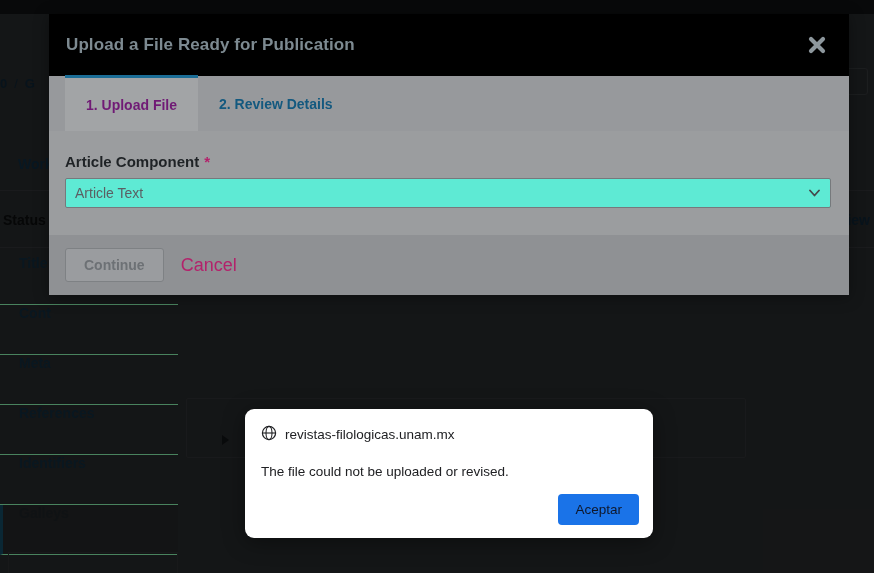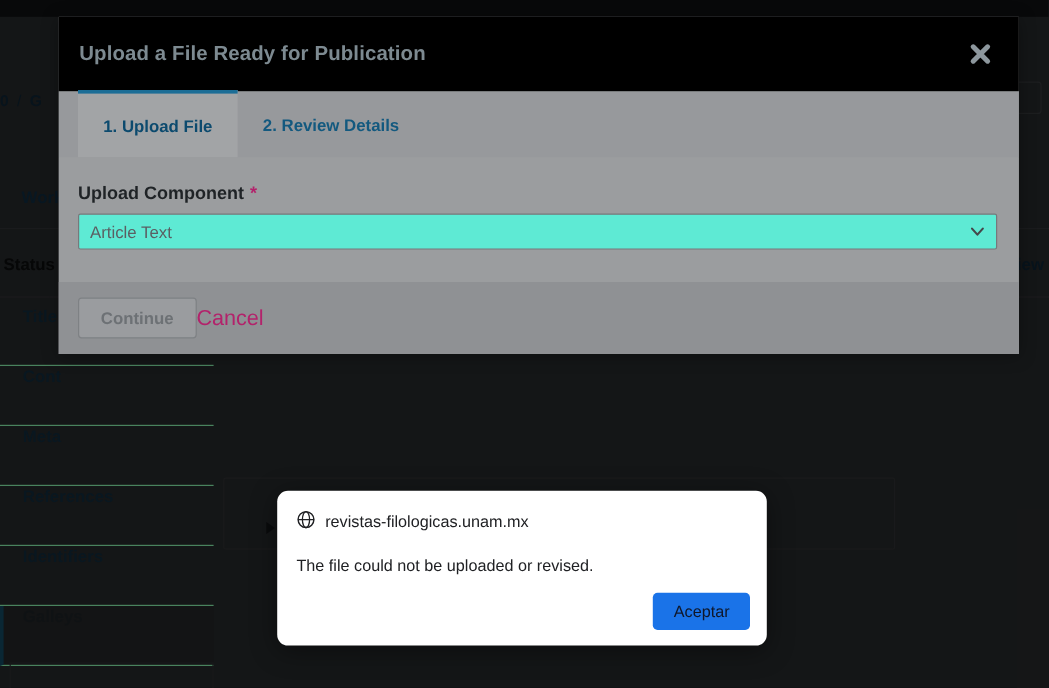--- a/index.html
+++ b/index.html
@@ -220,21 +220,21 @@
     padding: 0 21px;
     font-size: 14px;
     font-weight: bold;
     color: #13597f;
     cursor: pointer;
     position: relative;
     white-space: nowrap;
   }
   .tab.active {
     background: #a2a4a6;
-    color: #0c4a6e;
+    color: #701a75;
     border-top: 3px solid #1b6d96;
     margin-top: -1px;
   }
 
   .modal-body {
     background: #9b9d9f;
     padding: 22px 16px 0 16px;
   }
 
   .field-label {
@@ -306,20 +306,21 @@
 
   .modal-footer {
     margin-top: 27px;
     background: #8f9194;
     height: 60px;
     margin-left: -16px;
     margin-right: -16px;
     display: flex;
     align-items: center;
     padding-left: 16px;
+    gap: 17px;
   }
   .btn-continue {
     background: #9a9c9f;
     border: 1px solid #7e8184;
     border-radius: 3px;
     padding: 8px 18px;
     font-size: 14px;
     font-weight: bold;
     color: #6d7175;
     cursor: pointer;
@@ -329,21 +330,21 @@
     font-size: 18px;
     font-weight: normal;
     color: #b3226b;
     cursor: pointer;
     text-decoration: none;
   }
 
   
   .browser-dialog {
     position: absolute;
-    left: 231px;
+    left: 245px;
     top: 409px;
     width: 408px;
     height: 129px;
     background: #ffffff;
     border-radius: 9px;
     box-shadow: 0 4px 22px rgba(0,0,0,0.4);
     padding: 16px 16px 0 16px;
     font-family: "Liberation Sans", sans-serif;
   }
   .dialog-origin {
@@ -452,21 +453,21 @@
         <span>1. Upload File</span>
       </div>
       <div class="tab">
         <span>2. Review Details</span>
       </div>
     </div>
 
     <div class="modal-body">
 
       <div class="field-label">
-        <span>Upload Component</span>
+        <span>Article Component</span>
         <span class="req-star">*</span>
       </div>
 
       <div class="select-wrap">
         <span class="select-value">Article Text</span>
         <span class="select-chevron">
           <svg width="11" height="8" viewBox="0 0 11 8" aria-hidden="true">
             <path d="M1 1.5 L5.5 6.5 L10 1.5" fill="none" stroke="#45484b" stroke-width="1.8" stroke-linecap="round" stroke-linejoin="round"></path>
           </svg>
         </span>

